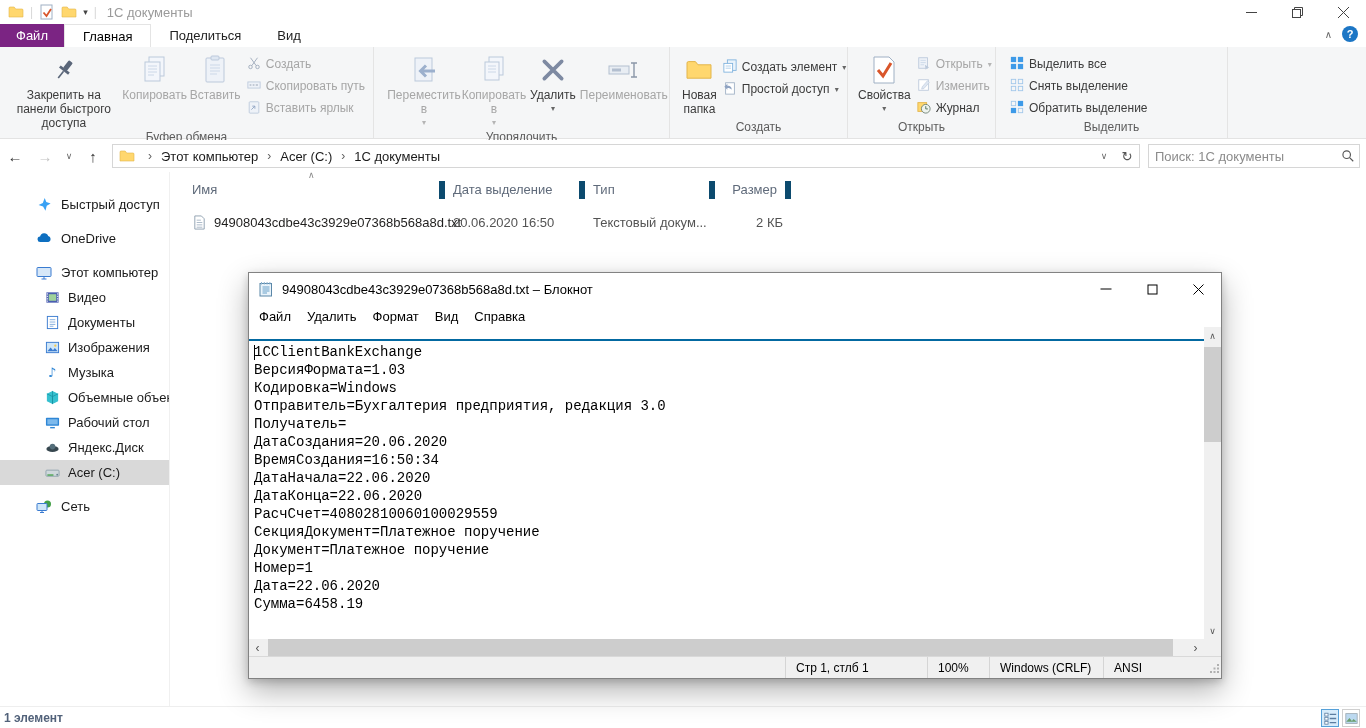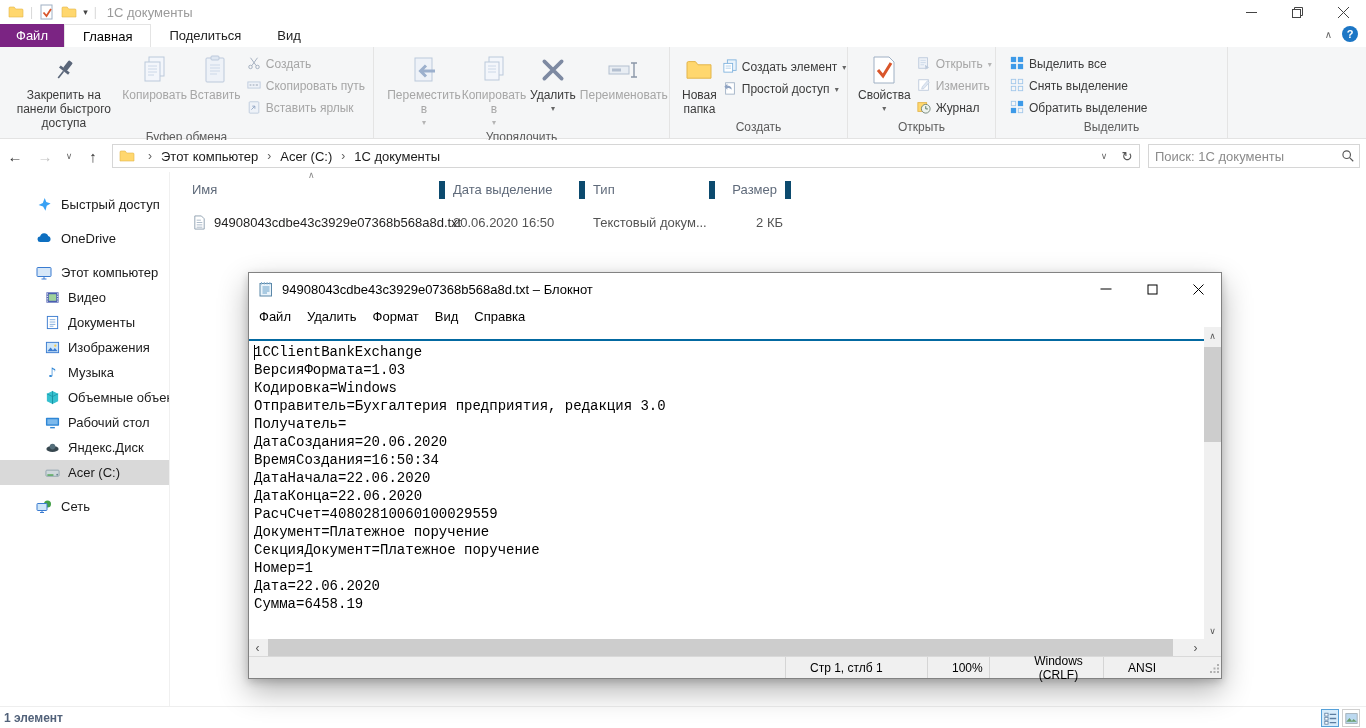--- a/index.html
+++ b/index.html
@@ -99,21 +99,21 @@
   .np-vthumb { position:absolute; left:0; right:0; top:20px; height:95px; background:#cdcdcd; }
   .np-varrow { position:absolute; left:0; right:0; height:17px; display:flex; align-items:center; justify-content:center; font-size:9px; color:#555; }
   .np-varrow.up { top:0; } .np-varrow.down { bottom:0; }
   .np-hscroll { position:absolute; left:0; right:17px; bottom:22px; height:17px; background:#f0f0f0; }
   .np-htrack { position:absolute; left:17px; right:17px; top:0; bottom:0; }
   .np-hthumb { position:absolute; left:2px; top:0; bottom:0; width:905px; background:#cdcdcd; }
   .np-harrow { position:absolute; top:0; bottom:0; width:17px; display:flex; align-items:center; justify-content:center; font-size:12px; color:#555; }
   .np-harrow.left { left:0; } .np-harrow.right { right:0; }
   .np-corner { position:absolute; right:0; bottom:22px; width:17px; height:17px; background:#f0f0f0; }
   .np-status { position:absolute; left:0; right:0; bottom:0; height:22px; background:#f0f0f0; border-top:1px solid #d9d9d9; display:flex; font-size:12px; color:#000; }
-  .np-cell { border-left:1px solid #d5d5d5; display:flex; align-items:center; padding-left:24px;text-align:center; }
+  .np-cell { border-left:1px solid #d5d5d5; display:flex; align-items:center; padding-left:10px;text-align:center; }
   .np-cell.fill { flex:1; border-left:none; }
   .np-cell.w1 { width:142px; } .np-cell.w2 { width:62px; } .np-cell.w3 { width:114px; } .np-cell.w4 { width:118px; position:relative; }
   .grip { position:absolute; right:1px; bottom:1px; }
 </style>
 </head>
 <body>
 
 <div class="explorer">
 
   <div class="titlebar">
@@ -625,22 +625,22 @@
     <div class="np-line"><span class="caret"></span><span>1CClientBankExchange</span></div>
     <div class="np-line">ВерсияФормата=1.03</div>
     <div class="np-line">Кодировка=Windows</div>
     <div class="np-line">Отправитель=Бухгалтерия предприятия, редакция 3.0</div>
     <div class="np-line">Получатель=</div>
     <div class="np-line">ДатаСоздания=20.06.2020</div>
     <div class="np-line">ВремяСоздания=16:50:34</div>
     <div class="np-line">ДатаНачала=22.06.2020</div>
     <div class="np-line">ДатаКонца=22.06.2020</div>
     <div class="np-line">РасчСчет=40802810060100029559</div>
+    <div class="np-line">СекцияДокумент=Платежное поручение</div>
     <div class="np-line">Документ=Платежное поручение</div>
-    <div class="np-line">СекцияДокумент=Платежное поручение</div>
     <div class="np-line">Номер=1</div>
     <div class="np-line">Дата=22.06.2020</div>
     <div class="np-line">Сумма=6458.19</div>
   </div>
 
   <div class="np-vscroll">
     <span class="np-varrow up dj">∧</span>
     <div class="np-vthumb"></div>
     <span class="np-varrow down dj">∨</span>
   </div>

